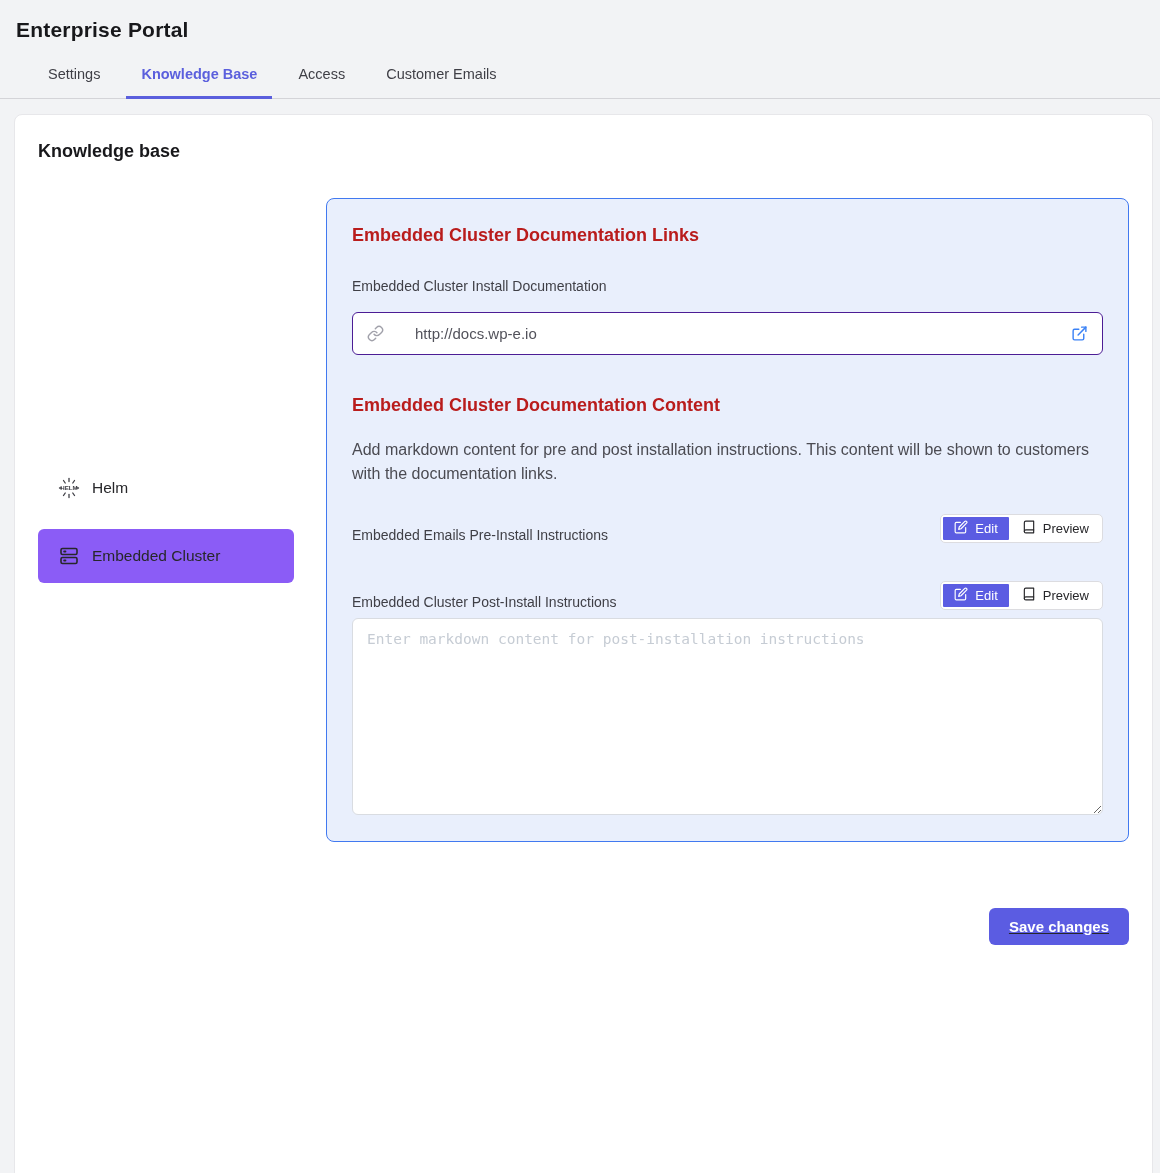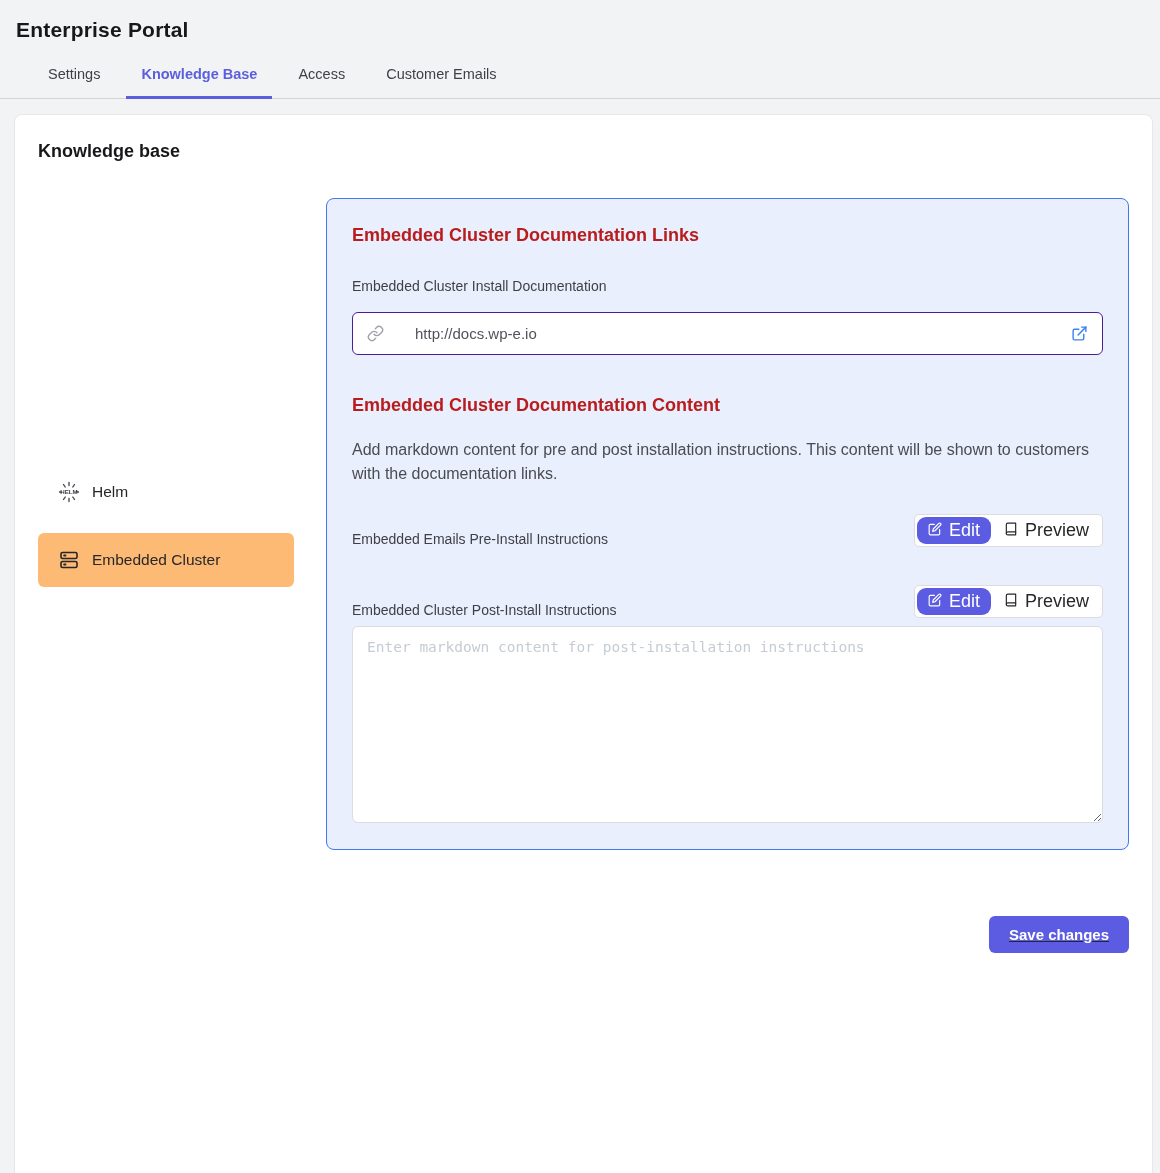--- a/index.html
+++ b/index.html
@@ -44,21 +44,21 @@
   .card-desc { margin-top: 12px; font-size: 14.5px; color: #4b4b52; }
   
   .kb-body { display: flex; margin-top: 36px; gap: 32px; align-items: center; }
   .kb-sidebar { width: 256px; flex: none; display: flex; flex-direction: column; gap: 14px; padding-top: 4px; }
   .kb-item {
     display: flex; align-items: center; gap: 12px;
     padding: 16px 10px 16px 20px;
     border-radius: 6px; cursor: pointer;
     font-size: 15.5px; color: #27272a;
   }
-  .kb-item.selected { background: #fdba74; }
+  .kb-item.selected { background: #8b5cf6; }
   .kb-item .icon { width: 22px; height: 22px; flex: none; display: inline-flex; align-items: center; justify-content: center; }
   
   .panel {
     flex: 1; align-self: flex-start;
     background: #e9effc;
     border: 1px solid #4179f0;
     border-radius: 8px;
     padding: 26px 25px 26px 25px;
   }
   .panel-heading { font-size: 18px; font-weight: bold; color: #b91c1c; }
@@ -85,22 +85,22 @@
     display: flex; justify-content: space-between; align-items: flex-end;
     margin-top: 28px;
   }
   .mode-group {
     display: inline-flex; align-items: stretch;
     background: #ffffff; border: 1px solid #dcdce0; border-radius: 5px;
     padding: 2px; gap: 2px;
   }
   .mode-btn {
     display: inline-flex; align-items: center; gap: 7px;
-    font-size: 18px; padding: 3px 11px;
-    border-radius: 9px; border: none; cursor: pointer;
+    font-size: 13px; padding: 3px 11px;
+    border-radius: 1px; border: none; cursor: pointer;
     font-family: "Liberation Sans", sans-serif;
     background: transparent; color: #27272a;
   }
   .mode-btn.active { background: #5b5ce2; color: #ffffff; }
   .mode-btn svg { width: 14px; height: 14px; }
   .md-textarea {
     display: block; width: 100%; height: 197px;
     margin-top: 8px;
     border: 1px solid #d9dce1; border-radius: 6px;
     background: #fff;

